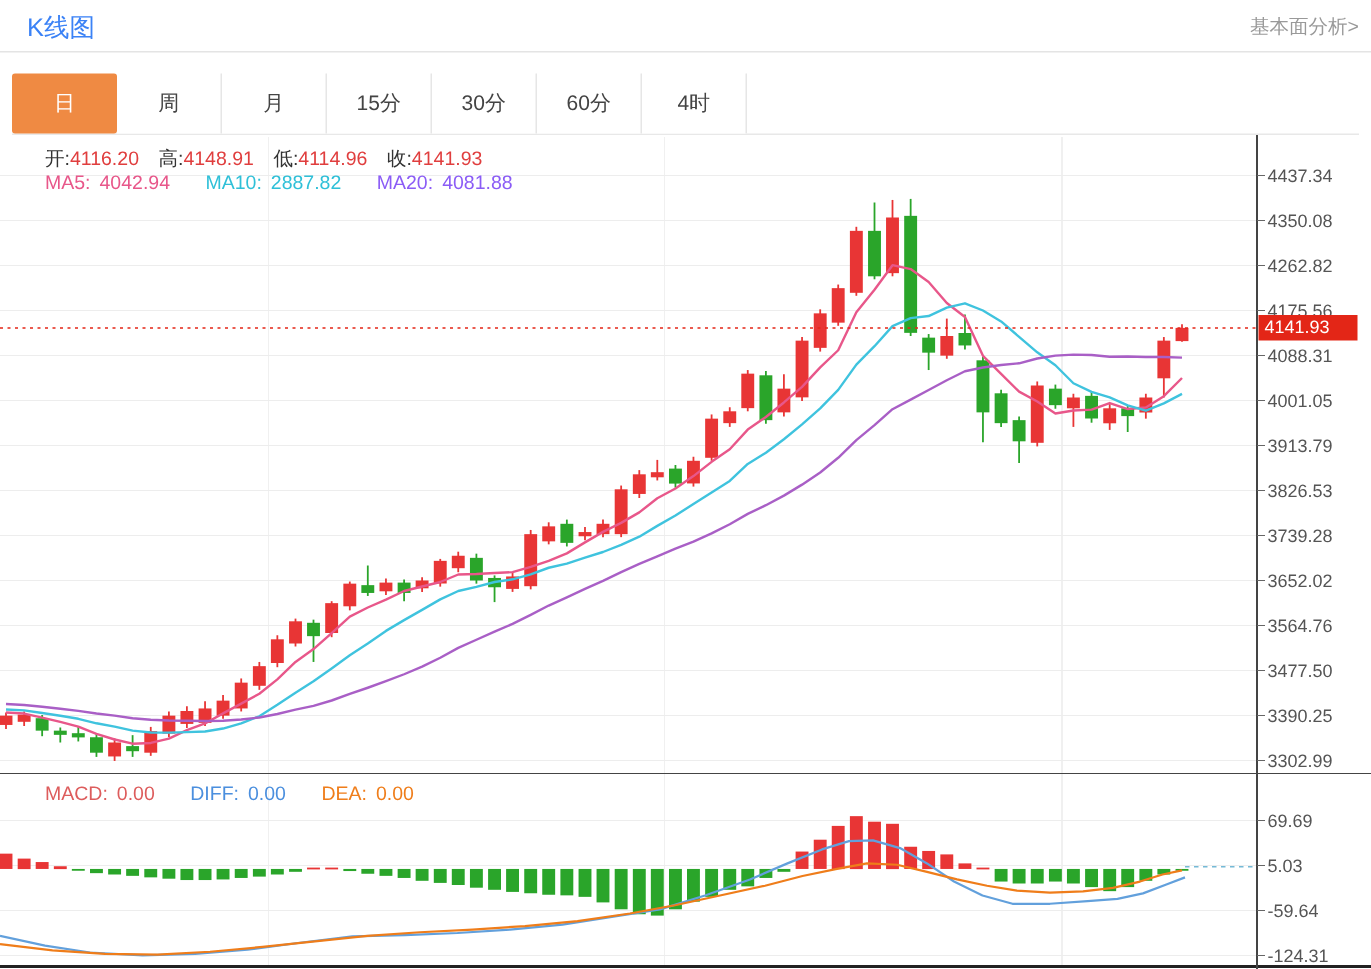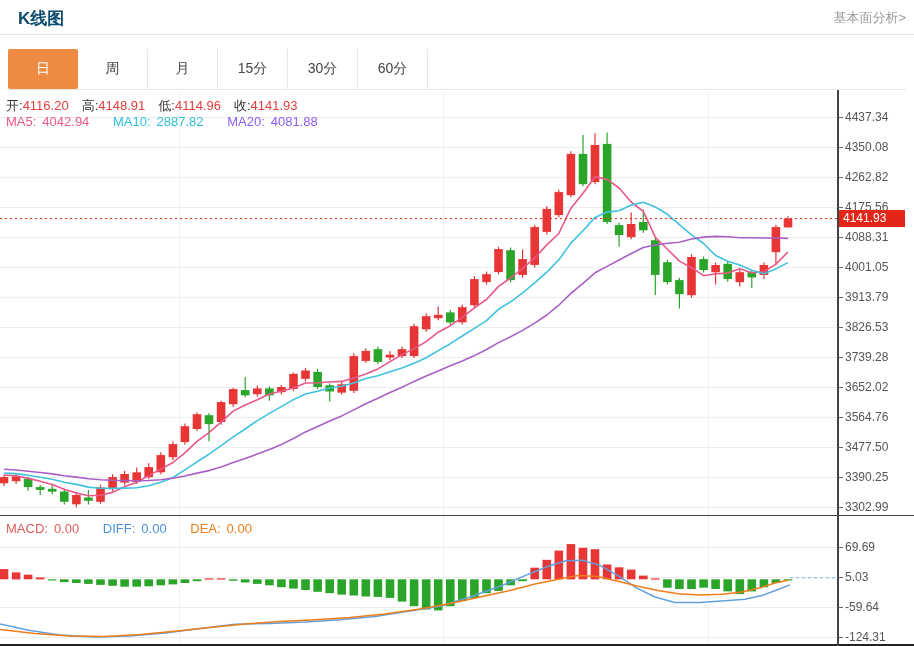--- a/index.html
+++ b/index.html
@@ -1,27 +1,27 @@
 <!DOCTYPE html>
 <html><head>
 <meta charset="utf-8">
 <style>
   html,body{margin:0;padding:0;background:#fff;}
   body{width:914px;height:646px;overflow:hidden;font-family:"Liberation Sans",sans-serif;position:relative;}
   .titlebar{height:32px;display:flex;align-items:center;justify-content:space-between;
     padding:2px 8px 0 18px;border-bottom:1px solid #e4e4e4;}
-  .titlebar h1{font-size:17px;font-weight:bold;margin:0;color:#0c4a6e;}
+  .titlebar h1{font-size:17px;font-weight:normal;margin:0;color:#3b82f6;}
   .fund-link{font-size:13px;color:#999;text-decoration:none;cursor:pointer;text-align:center;}
   .tabbar{display:flex;margin:14px 8px 0 8px;height:40px;border-bottom:1px solid #e8e8e8;}
   .tab{width:70px;display:flex;align-items:center;justify-content:center;font-size:14px;color:#444;
     border-right:1px solid #e6e6e6;cursor:pointer;box-sizing:border-box;background:#fff;}
   .tab.active{background:#ef8a43;color:#fff;border-right:none;border-radius:2px;}
   .chart-wrap{position:relative;width:914px;height:556px;}
   #chart-svg{display:block;position:absolute;left:0;top:0;}
-  .overlay-row{position:absolute;left:6px;font-size:13px;white-space:nowrap;pointer-events:none;}
+  .overlay-row{position:absolute;left:30px;font-size:13px;white-space:nowrap;pointer-events:none;}
   .ohlc-row{top:7px;}
   .ohlc-row .k{color:#333;}
   .ohlc-row .v{color:#e03e3e;margin-right:13px;}
   .ma-row{top:24px;}
   .ma-row span{margin-right:6px;}
   .ma5{color:#e8578a;} .ma10{color:#2fc0d8;} .ma20{color:#8b5cf6;}
   .macd-row{top:431px;text-align:right;}
   .macd-row span{margin-right:6px;}
   .macd-l{color:#dd5c5c;} .diff-l{color:#4b8fde;} .dea-l{color:#ef7d1a;}
   .gapper{display:inline-block;width:8px;}
@@ -36,20 +36,21 @@
   <a class="fund-link">基本面分析&gt;</a>
 </div>
 
 <div class="tabbar" id="tabbar">
     <div class="tab active">日</div>
     <div class="tab">周</div>
     <div class="tab">月</div>
     <div class="tab">15分</div>
     <div class="tab">30分</div>
     <div class="tab">60分</div>
+    <div class="tab">4时</div>
   </div>
 
 <div class="chart-wrap">
   <svg id="chart-svg" width="914" height="556">
       <g>
         <line x1="179" y1="1" x2="179" y2="554" stroke="#f0f0f0" shape-rendering="crispEdges"></line>
         <line x1="443" y1="1" x2="443" y2="554" stroke="#f0f0f0" shape-rendering="crispEdges"></line>
         <line x1="708" y1="1" x2="708" y2="554" stroke="#f0f0f0" shape-rendering="crispEdges"></line>
         <line x1="0" y1="27" x2="838" y2="27" stroke="#ededed" shape-rendering="crispEdges"></line>
         <line x1="0" y1="57" x2="838" y2="57" stroke="#ededed" shape-rendering="crispEdges"></line>

